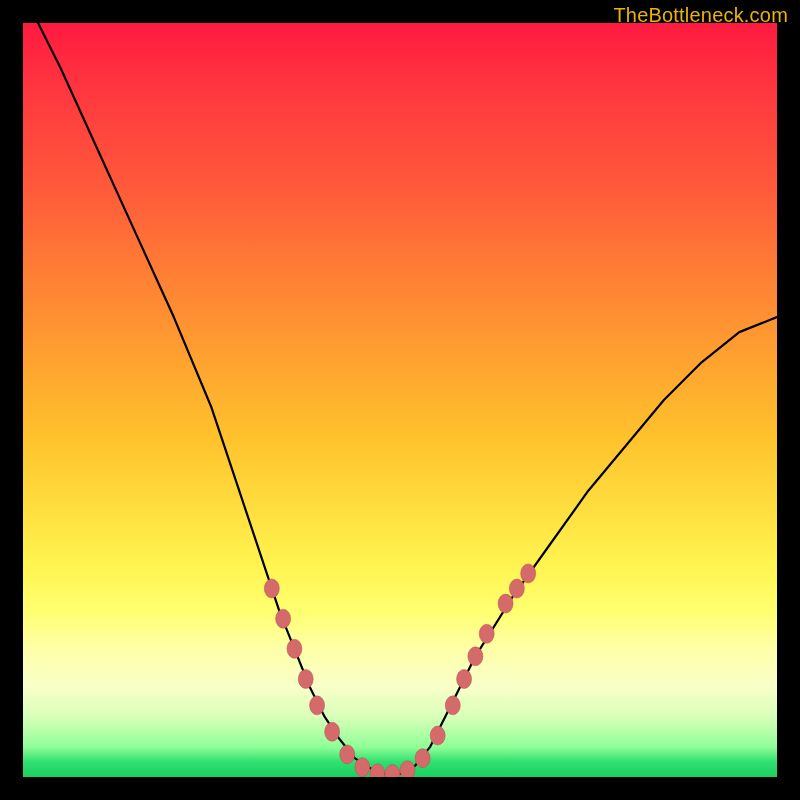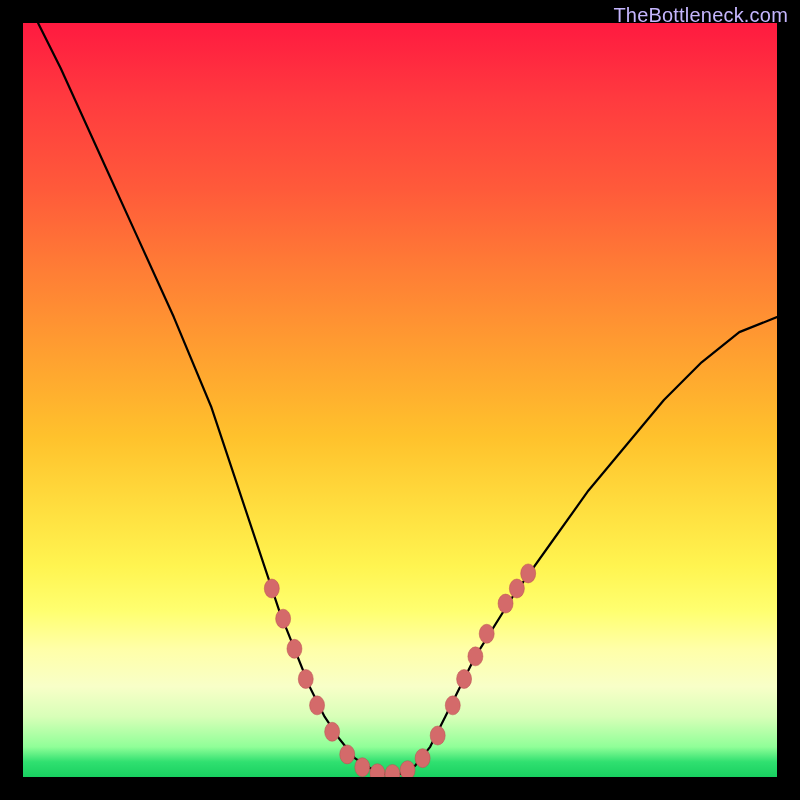--- a/index.html
+++ b/index.html
@@ -56,21 +56,21 @@
     position: absolute;
     left: 0;
     top: 0;
     width: 754px;
     height: 754px;
   }
   .watermark {
     position: absolute;
     top: 4px;
     right: 12px;
-    color: #c4b5fd;
+    color: #eab308;
     font-size: 20px;
     letter-spacing: 0.2px;
     font-weight: 400;
   }
 </style>
 </head>
 <body>
 
 <div class="stage">
   <div class="plot">

